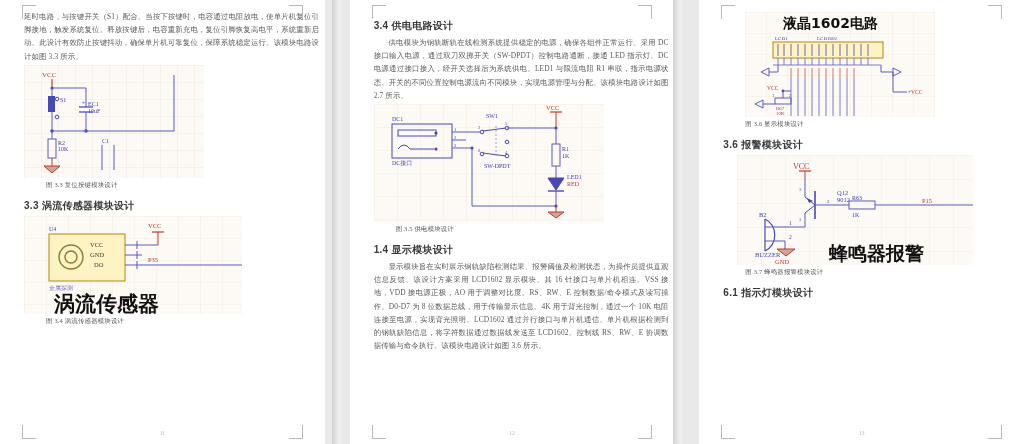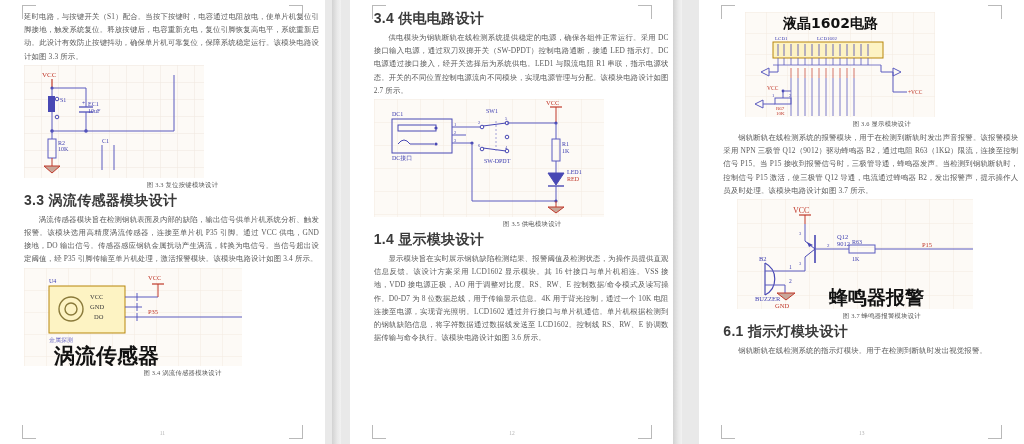--- a/index.html
+++ b/index.html
@@ -27,44 +27,44 @@
   .crop.tl{border-left:1px solid #b9b9b9;border-top:1px solid #b9b9b9;left:22px;top:5px;}
   .crop.tr{border-right:1px solid #b9b9b9;border-top:1px solid #b9b9b9;right:22px;top:5px;}
   .crop.bl{border-left:1px solid #b9b9b9;border-bottom:1px solid #b9b9b9;left:22px;bottom:5px;}
   .crop.br{border-right:1px solid #b9b9b9;border-bottom:1px solid #b9b9b9;right:22px;bottom:5px;}
 
   .content{
     position:absolute;left:24px;top:10px;width:295px;height:418px;
     overflow:hidden;
   }
   h2.sec{
-    font-size:14px;
+    font-size:10px;
     font-weight:bold;
-    margin:0 0 3px 0;
+    margin:9px 0 3px 0;
     color:#3a3a3a;
     letter-spacing:.3px;
     font-family:"Liberation Sans","DejaVu Sans",sans-serif;
   }
   p.body{
     font-size:7.4px;
     line-height:13.2px;
     text-align:justify;
     margin:0 0 2px 0;
     color:#5a5a5a;
     text-indent:14.8px;
     letter-spacing:.15px;
   }
   p.body.cont{text-indent:0;}
   .figcap{
     font-size:6.4px;
     color:#555;
     margin:3px 0 2px 22px;
     letter-spacing:.2px;
   }
-  .figwrap{margin:0 0 0 0;text-align:center;}
+  .figwrap{margin:0 0 0 0;}
   .pageno{
     position:absolute;bottom:8px;width:100%;text-align:center;
     font-size:5.5px;color:#b4b4b4;
   }
   svg{display:block;}
   .schem{background:#fdfcfa;}
 </style>
 </head>
 <body>
 
@@ -127,21 +127,20 @@
           <text x="78" y="78" fill="#3f3fb0" font-size="6" font-family="'Liberation Serif',serif">C1</text>
           <line x1="78" y1="80" x2="78" y2="105" stroke="#5b5bbf" stroke-width="1"></line>
           <line x1="90" y1="80" x2="90" y2="105" stroke="#5b5bbf" stroke-width="1"></line>
           <line x1="150" y1="10" x2="150" y2="66" stroke="#5b5bbf" stroke-width="1"></line>
         </svg>
         <div class="figcap">图 3.3  复位按键模块设计</div>
       </div>
 
       <h2 class="sec">3.3 涡流传感器模块设计</h2>
 
-      <p class="body">涡流传感器模块旨在检测钢轨表面及内部的缺陷，输出信号供单片机系统分析、触发报警。该模块选用高精度涡流传感器，连接至单片机 P35 引脚。通过 VCC 供电，GND 接地，DO 输出信号。传感器感应钢轨金属扰动产生涡流，转换为电信号。当信号超出设定阈值，经 P35 引脚传输至单片机处理，激活报警模块。该模块电路设计如图 3.4 所示。</p>
 
       <div class="figwrap">
         <svg class="schem" width="218" height="98" viewBox="0 0 218 98">
           <defs>
             <pattern id="grid2" width="22" height="22" patternUnits="userSpaceOnUse">
               <path d="M22 0 L0 0 0 22" fill="none" stroke="#f3e9e0" stroke-width="1"></path>
             </pattern>
           </defs>
           <rect width="218" height="98" fill="#fdfaf6"></rect>
           <rect width="218" height="98" fill="url(#grid2)"></rect>
@@ -374,22 +373,22 @@
           <text x="31" y="98" fill="#c0392b" font-size="5" font-family="'Liberation Serif',serif">R67</text>
           <text x="31" y="103" fill="#c0392b" font-size="5" font-family="'Liberation Serif',serif">10K</text>
           <path d="M10 92 L18 88 L18 96 Z" fill="none" stroke="#5b5bbf" stroke-width="1"></path>
           <line x1="18" y1="92" x2="30" y2="92" stroke="#5b5bbf" stroke-width="1"></line>
           <text x="27" y="85" fill="#3f3fb0" font-size="4.5" font-family="'Liberation Serif',serif">1</text>
           <text x="44" y="85" fill="#3f3fb0" font-size="4.5" font-family="'Liberation Serif',serif">2</text>
         </svg>
         <div class="figcap">图 3.6  显示模块设计</div>
       </div>
 
-
-      <p class="body">钢轨断轨在线检测系统的报警模块，用于在检测到断轨时发出声音报警。该报警模块采用 NPN 三极管 Q12（9012）驱动蜂鸣器 B2，通过电阻 R63（1KΩ）限流，连接至控制信号 P15。当 P15 接收到报警信号时，三极管导通，蜂鸣器发声。当检测到钢轨断轨时，控制信号 P15 激活，使三极管 Q12 导通，电流通过蜂鸣器 B2，发出报警声，提示操作人员及时处理。该模块电路设计如图 3.7 所示。</p>
+      <h2 class="sec">3.6  报警模块设计</h2>
+
 
       <div class="figwrap">
         <svg class="schem" width="236" height="110" viewBox="0 0 236 110" style="margin-left:14px">
           <defs>
             <pattern id="grid5" width="24" height="24" patternUnits="userSpaceOnUse">
               <path d="M24 0 L0 0 0 24" fill="none" stroke="#f3e9e0" stroke-width="1"></path>
             </pattern>
           </defs>
           <rect width="236" height="110" fill="#fdfaf6"></rect>
           <rect width="236" height="110" fill="url(#grid5)"></rect>
@@ -433,19 +432,18 @@
 
           <path d="M40 94 L58 94 L49 101 Z" fill="#c9a79a" stroke="#c0392b" stroke-width="1"></path>
           <text x="38" y="109" fill="#c0392b" font-size="6.5" font-family="'Liberation Serif',serif">GND</text>
           <text x="92" y="105" fill="#111" font-size="19" font-weight="bold" font-family="'DejaVu Sans',sans-serif">蜂鸣器报警</text>
         </svg>
         <div class="figcap">图 3.7  蜂鸣器报警模块设计</div>
       </div>
 
       <h2 class="sec">6.1 指示灯模块设计</h2>
 
-      <p class="body">钢轨断轨在线检测系统的指示灯模块。用于在检测到断轨时发出视觉报警。</p>
 
     </div>
     <div class="pageno">13</div>
   </div>
 
 </div>
 
 </body></html>

